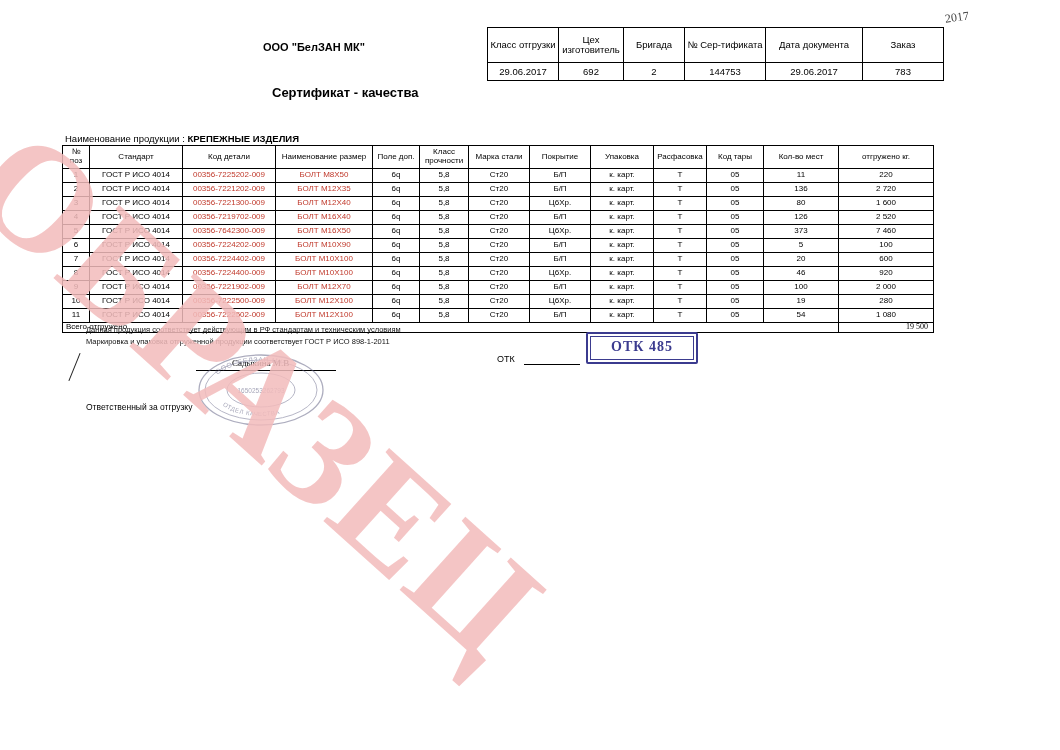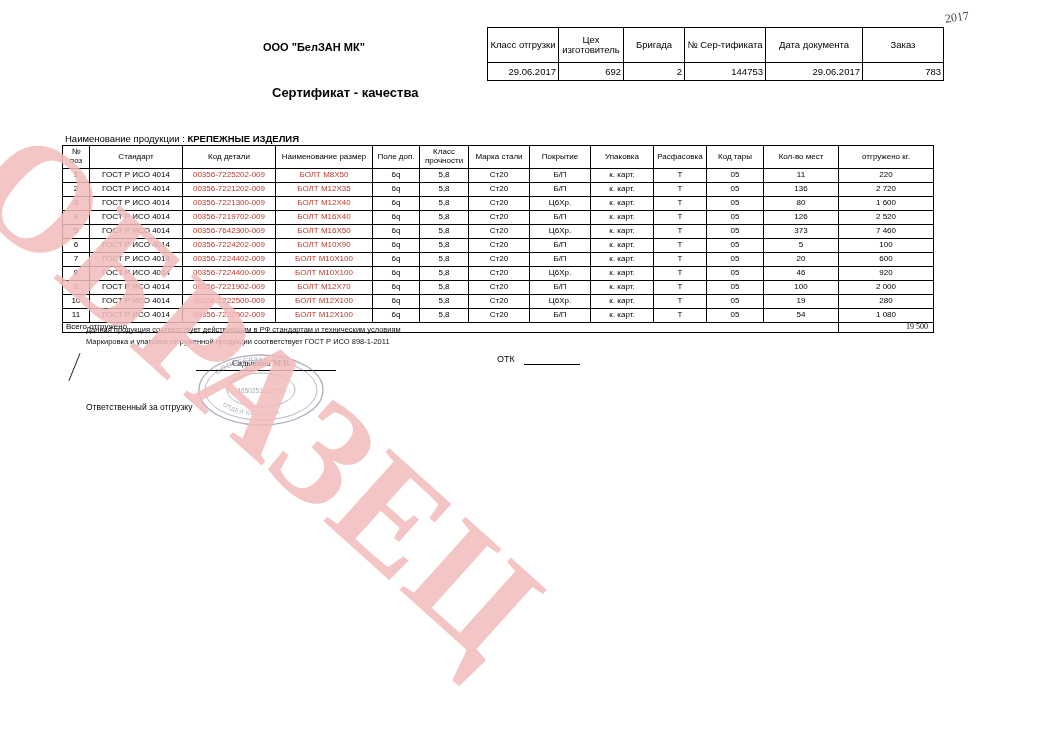--- a/index.html
+++ b/index.html
@@ -87,21 +87,20 @@
     vertical-align: middle;
     padding: 1px 2px;
     font-weight: normal;
   }
   table.info thead td {
     height: 32px;
     line-height: 1.1;
   }
   table.info tbody td {
     height: 15px;
-    text-align: right;
   }
 
   
   .prod-line {
     position: absolute;
     left: 65px;
     top: 133px;
     font-size: 9.5px;
   }
   .prod-line .label { color: #000; }
@@ -493,20 +492,23 @@
   <div class="note note-2">Маркировка и упаковка отгруженной продукции соответствует ГОСТ Р ИСО 898-1-2011</div>
 
   <div class="resp">Ответственный за отгрузку</div>
   <div class="resp-line"></div>
   <div class="resp-name">Садыкина М.В</div>
   <div class="sign-stroke"></div>
 
   <div class="otk-label">ОТК</div>
   <div class="otk-line"></div>
 
+  <div class="otk-stamp">
+    <span>ОТК 485</span>
+  </div>
 
   <div class="seal">
     <svg width="130" height="76" viewBox="0 0 130 76">
       <ellipse cx="65" cy="38" rx="62" ry="35" fill="none" stroke="#6a6a8a" stroke-width="1.3"></ellipse>
       <ellipse cx="65" cy="38" rx="56" ry="30" fill="none" stroke="#6a6a8a" stroke-width="0.9"></ellipse>
       <ellipse cx="65" cy="38" rx="34" ry="17" fill="none" stroke="#6a6a8a" stroke-width="0.9"></ellipse>
       <path id="sealTop" d="M 13 38 A 52 28 0 0 1 117 38" fill="none"></path>
       <path id="sealBottom" d="M 17 38 A 48 26 0 0 0 113 38" fill="none"></path>
       <text font-family="Liberation Sans, sans-serif" font-size="7" fill="#5a5a7d" letter-spacing="0.5">
         <textPath href="#sealTop" startOffset="14%">ООО "БЕЛЗАН МК"</textPath>

